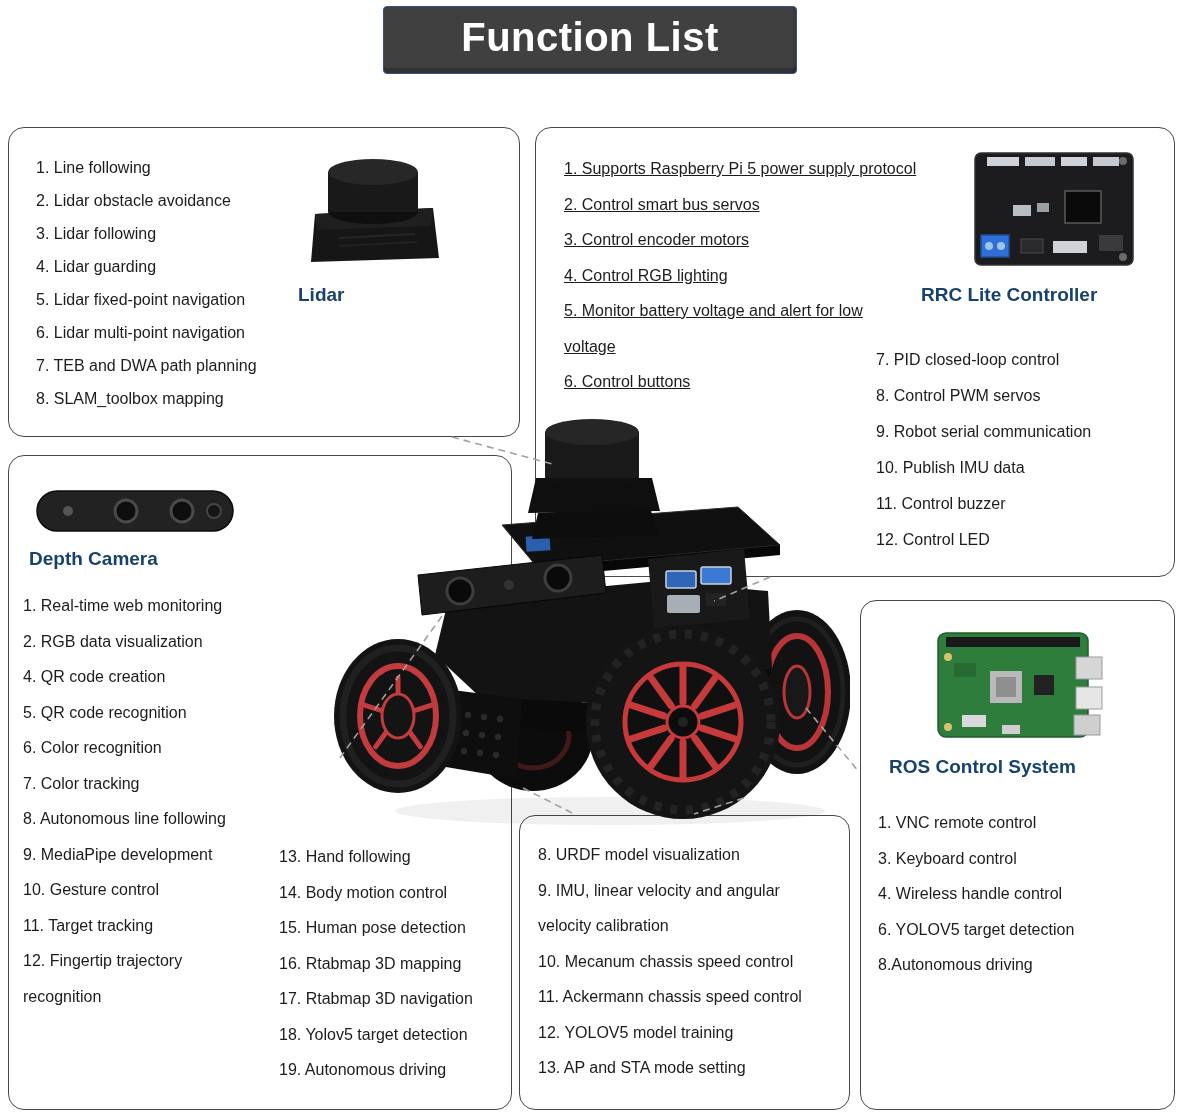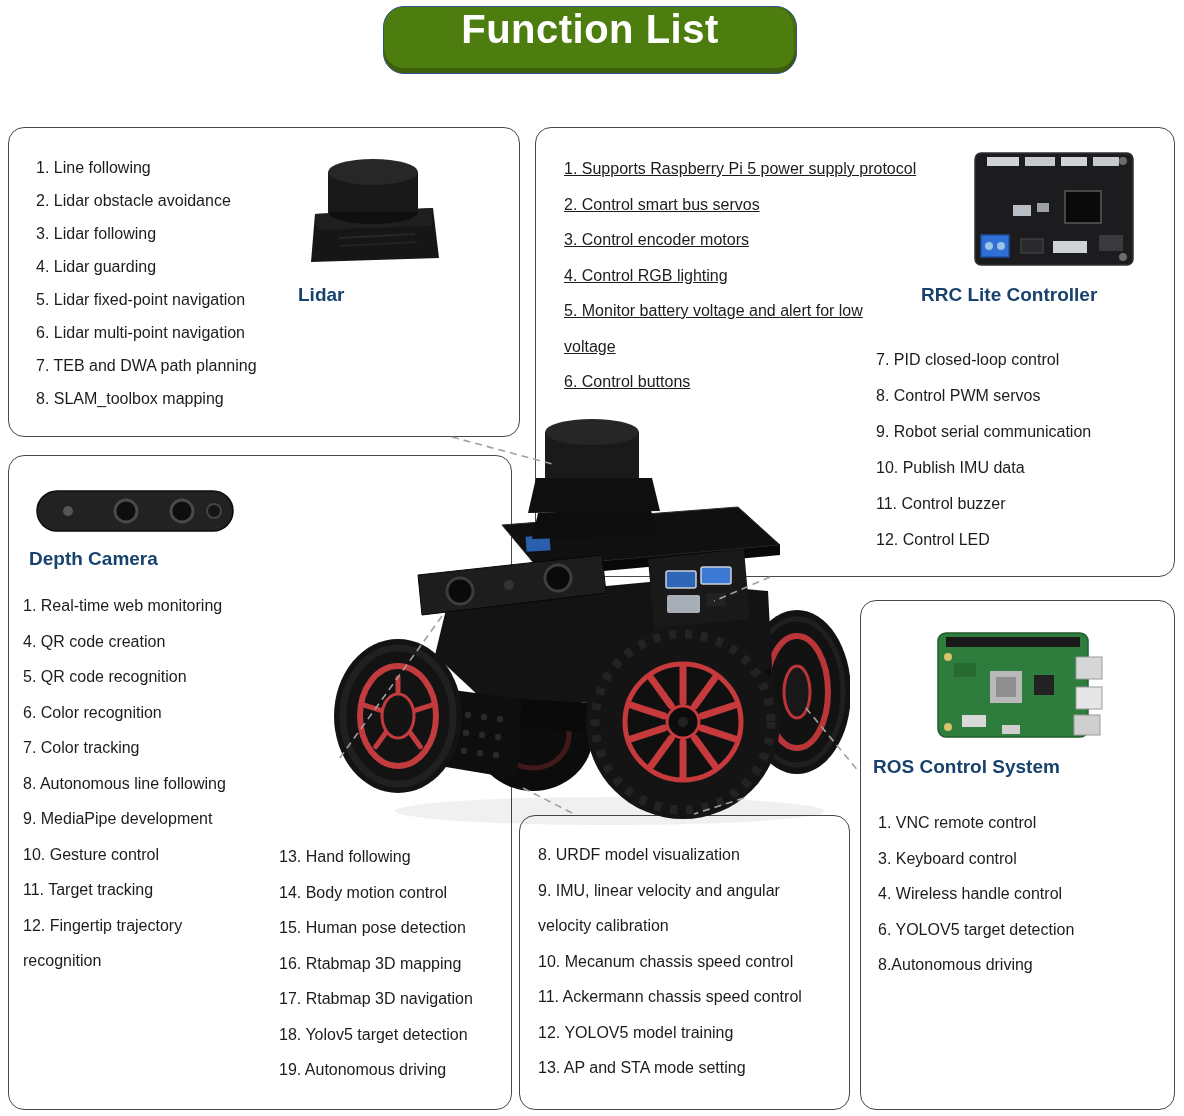--- a/index.html
+++ b/index.html
@@ -2,23 +2,23 @@
 <html><head>
 <meta charset="utf-8">
 <style>
   * { margin:0; padding:0; box-sizing:border-box; }
   html,body { background:#ffffff; }
   body { font-family:"Liberation Sans", sans-serif; }
   .canvas { position:relative; width:1184px; height:1116px; background:#ffffff; overflow:hidden; }
 
   .title {
     position:absolute; left:383px; top:6px; width:414px; height:68px;
-    background:#4d7c0f; border:1px solid #32508f; border-radius:21px;
+    background:#404040; border:1px solid #32508f; border-radius:4px;
     box-shadow: inset 0 -5px 0 rgba(0,0,0,0.22), inset -3px 0 0 rgba(0,0,0,0.10);
-    display:flex; align-items:flex-start; justify-content:center;
+    display:flex; align-items:center; justify-content:center;
   }
   .title span { color:#ffffff; font-size:40px; font-weight:bold; letter-spacing:.5px; padding-bottom:5px; }
 
   .box { position:absolute; border:1.6px solid #484848; border-radius:16px; background:transparent; }
   .box-lidar      { left:8px;   top:127px; width:512px; height:310px; }
   .box-controller { left:535px; top:127px; width:640px; height:450px; }
   .box-depth      { left:8px;   top:455px; width:504px; height:655px; }
   .box-middle     { left:519px; top:815px; width:331px; height:295px; }
   .box-ros        { left:860px; top:600px; width:315px; height:510px; }
 
@@ -32,21 +32,21 @@
   .ctrl-list-right .li { line-height:36px; }
   .depth-list-left  { left:14px;  top:132px; width:252px; }
   .depth-list-right { left:270px; top:383px; width:232px; }
   .middle-list      { left:18px;  top:21px;  width:302px; }
   .ros-list         { left:17px;  top:204px; width:292px; }
 
   .sec-label { position:absolute; font-size:19px; font-weight:bold; color:#17426d; text-align:left; }
   .lidar-label { left:289px; top:156px; width:150px; }
   .ctrl-label  { left:385px; top:156px; width:250px; }
   .depth-label { left:20px;  top:92px;  width:200px; }
-  .ros-label   { left:12px;  top:155px; width:260px; }
+  .ros-label   { left:28px;  top:155px; width:260px; }
 
   .img { position:absolute; display:block; }
   .overlay { position:absolute; left:0; top:0; pointer-events:none; }
 </style>
 </head>
 <body>
 
 <div class="canvas">
 
   <div class="title">
@@ -119,20 +119,21 @@
     <svg class="img" style="left:27px; top:32px;" width="198" height="46" viewBox="0 0 198 46">
       <rect x="1" y="3" width="196" height="40" rx="20" fill="#222222" stroke="#0c0c0c" stroke-width="1.5"></rect>
       <circle cx="32" cy="23" r="5" fill="#565656"></circle>
       <circle cx="90" cy="23" r="11" fill="#0e0e0e" stroke="#4a4a4a" stroke-width="3"></circle>
       <circle cx="146" cy="23" r="11" fill="#0e0e0e" stroke="#4a4a4a" stroke-width="3"></circle>
       <circle cx="178" cy="23" r="7" fill="#151515" stroke="#444444" stroke-width="2"></circle>
     </svg>
     <div class="sec-label depth-label">Depth Camera</div>
     <div class="list depth-list-left">
         <div class="li">1. Real-time web monitoring</div>
+        <div class="li">2. RGB data visualization</div>
         <div class="li">4. QR code creation</div>
         <div class="li">5. QR code recognition</div>
         <div class="li">6. Color recognition</div>
         <div class="li">7. Color tracking</div>
         <div class="li">8. Autonomous line following</div>
         <div class="li">9. MediaPipe development</div>
         <div class="li">10. Gesture control</div>
         <div class="li">11. Target tracking</div>
         <div class="li">12. Fingertip trajectory
 recognition</div>

